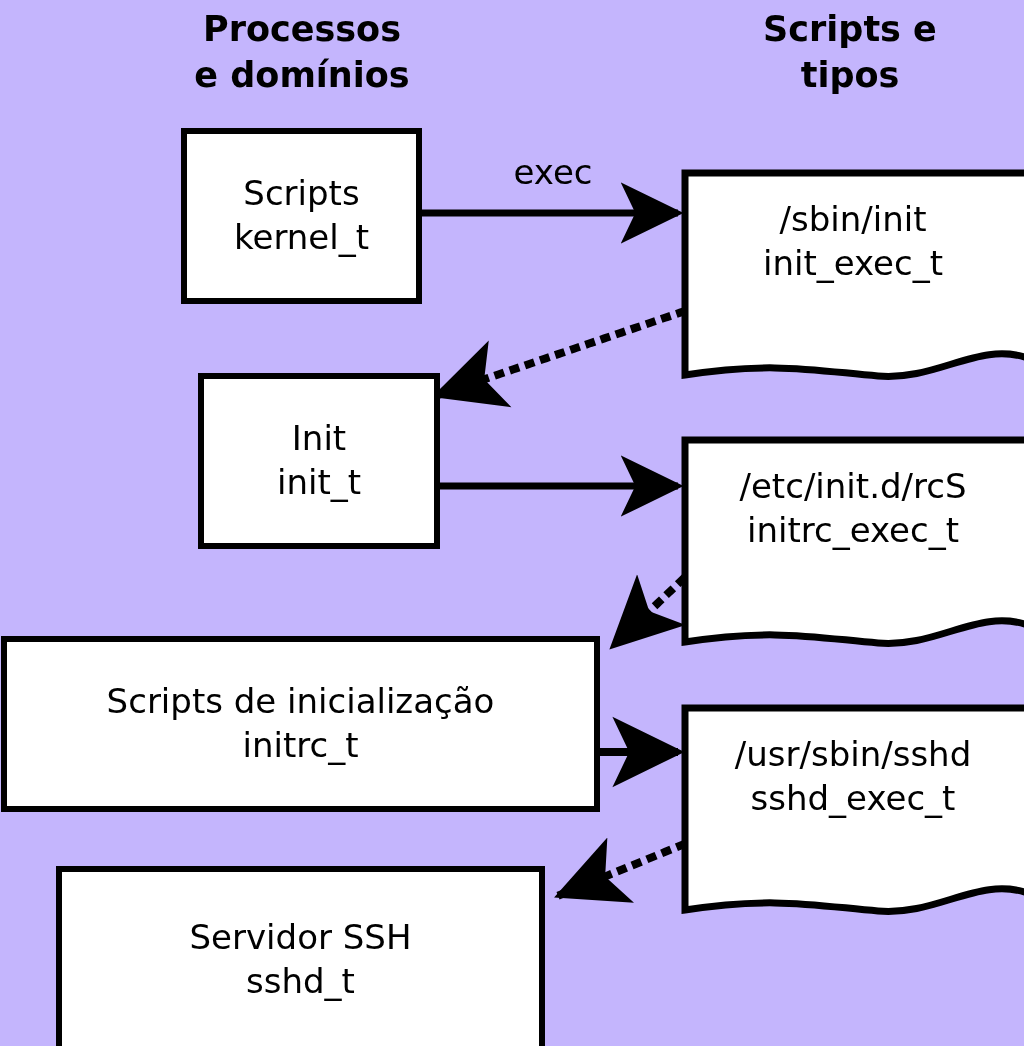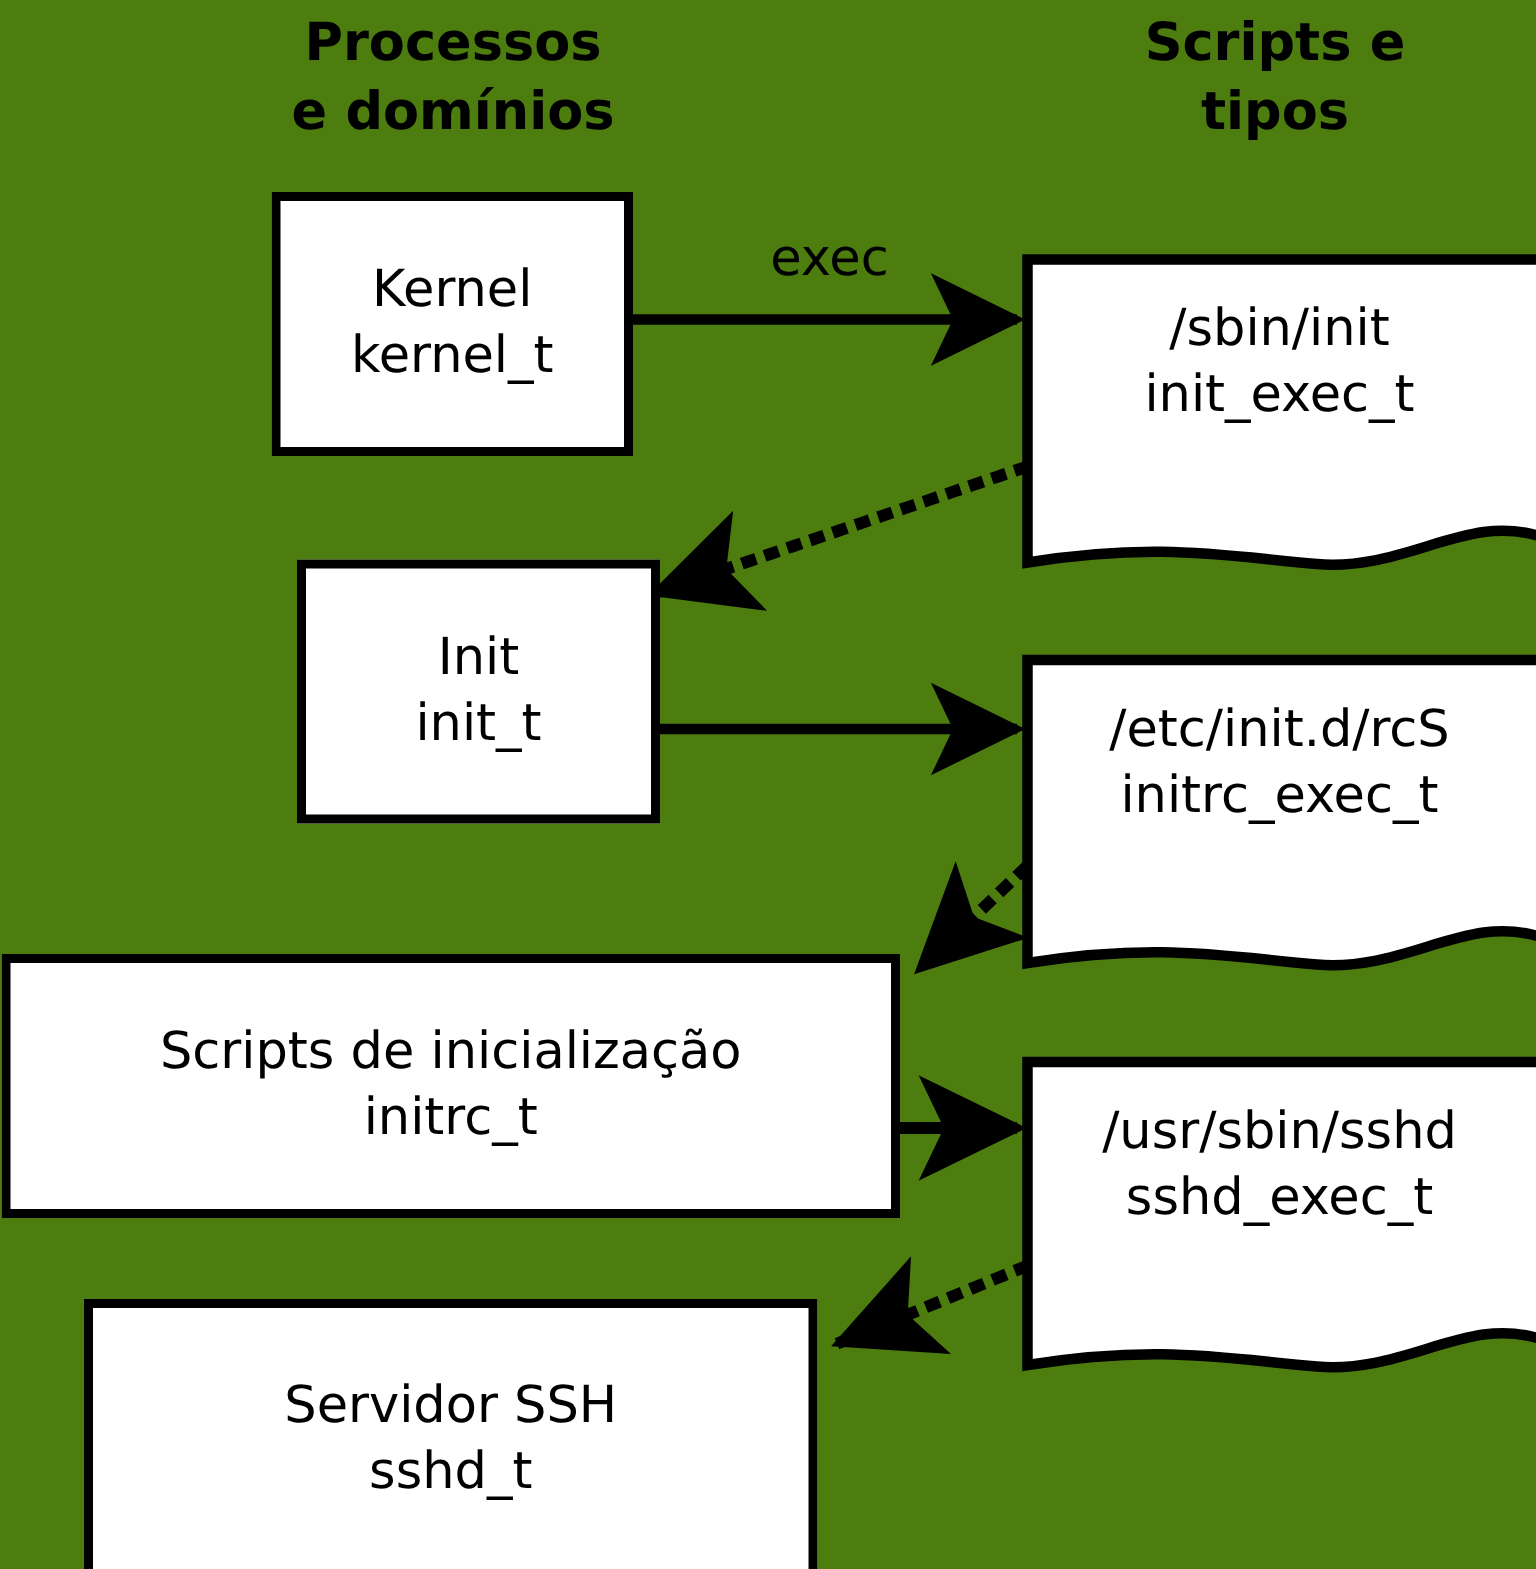--- a/index.html
+++ b/index.html
@@ -4,21 +4,21 @@
 <style>
   html, body {
     margin: 0;
     padding: 0;
     background: #ffffff;
   }
   #canvas {
     position: relative;
     width: 1024px;
     height: 1046px;
-    background: #4d7c0f;
+    background: #c4b5fd;
     overflow: hidden;
     font-family: "DejaVu Sans", sans-serif;
   }
   .col-header {
     position: absolute;
     font-weight: bold;
     font-size: 35px;
     line-height: 1.32;
     text-align: center;
     color: #000000;
@@ -113,21 +113,21 @@
       <line x1="600" y1="752" x2="678" y2="752" stroke="#000000" stroke-width="8" marker-end="url(#arrowhead)"></line>
     </g>
 
     <g>
       <line x1="682" y1="845" x2="560" y2="895" stroke="#000000" stroke-width="8" stroke-dasharray="2 14" stroke-linecap="square" marker-end="url(#arrowhead)"></line>
     </g>
   </svg>
 
   <div class="edge-label" style="left:453px; top:152px; width:200px;">exec</div>
 
-  <div class="node" style="left:181px; top:128px; width:241px; height:176px;">Kernel
+  <div class="node" style="left:181px; top:128px; width:241px; height:176px;">Scripts
 kernel_t</div>
 
   <div class="node" style="left:198px; top:373px; width:242px; height:176px;">Init
 init_t</div>
 
   <div class="node" style="left:1px; top:636px; width:599px; height:176px;">Scripts de inicialização
 initrc_t</div>
 
   <div class="node" style="left:56px; top:866px; width:489px; height:188px;">Servidor SSH
 sshd_t</div>

